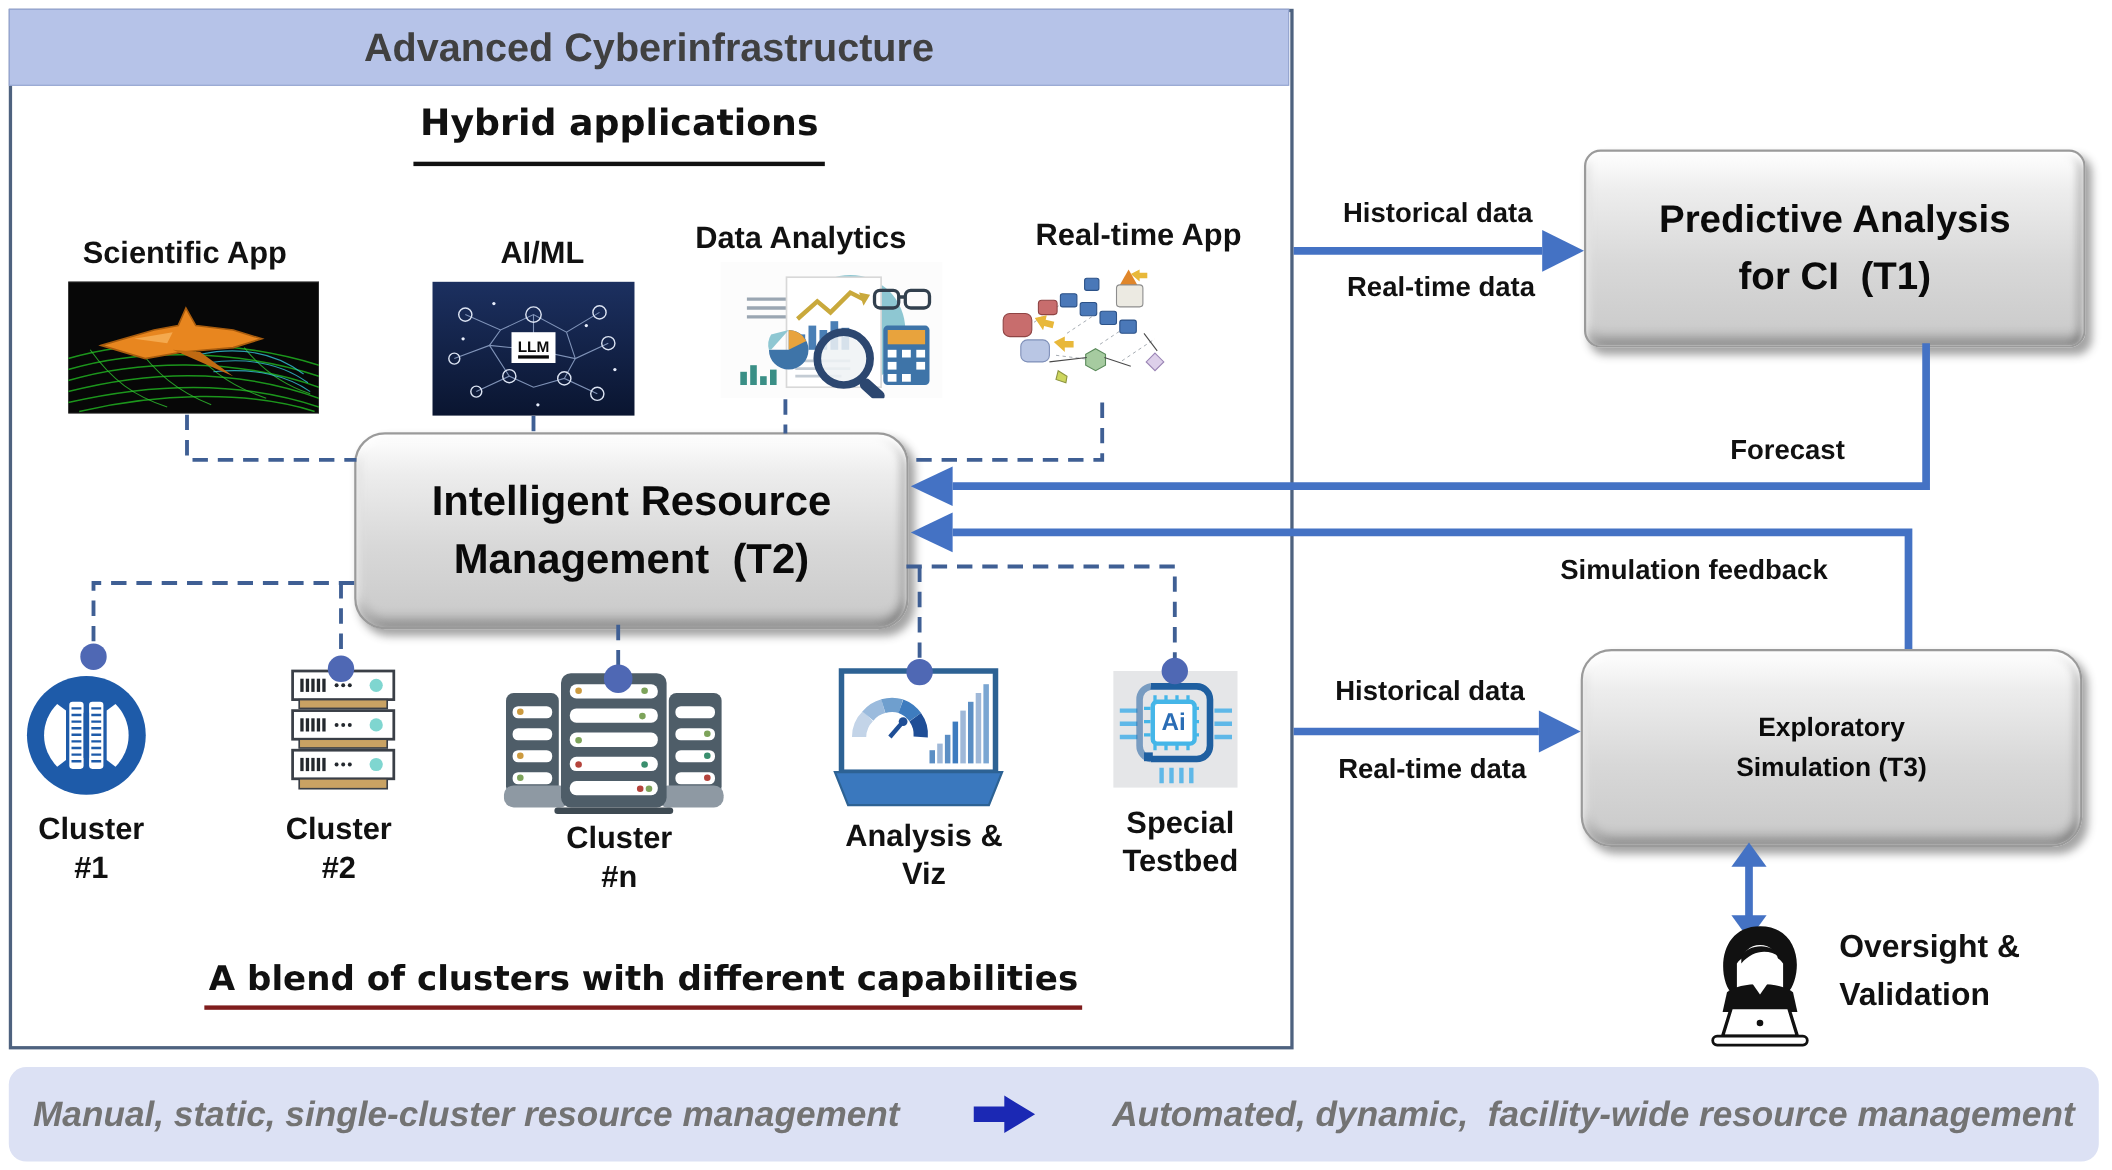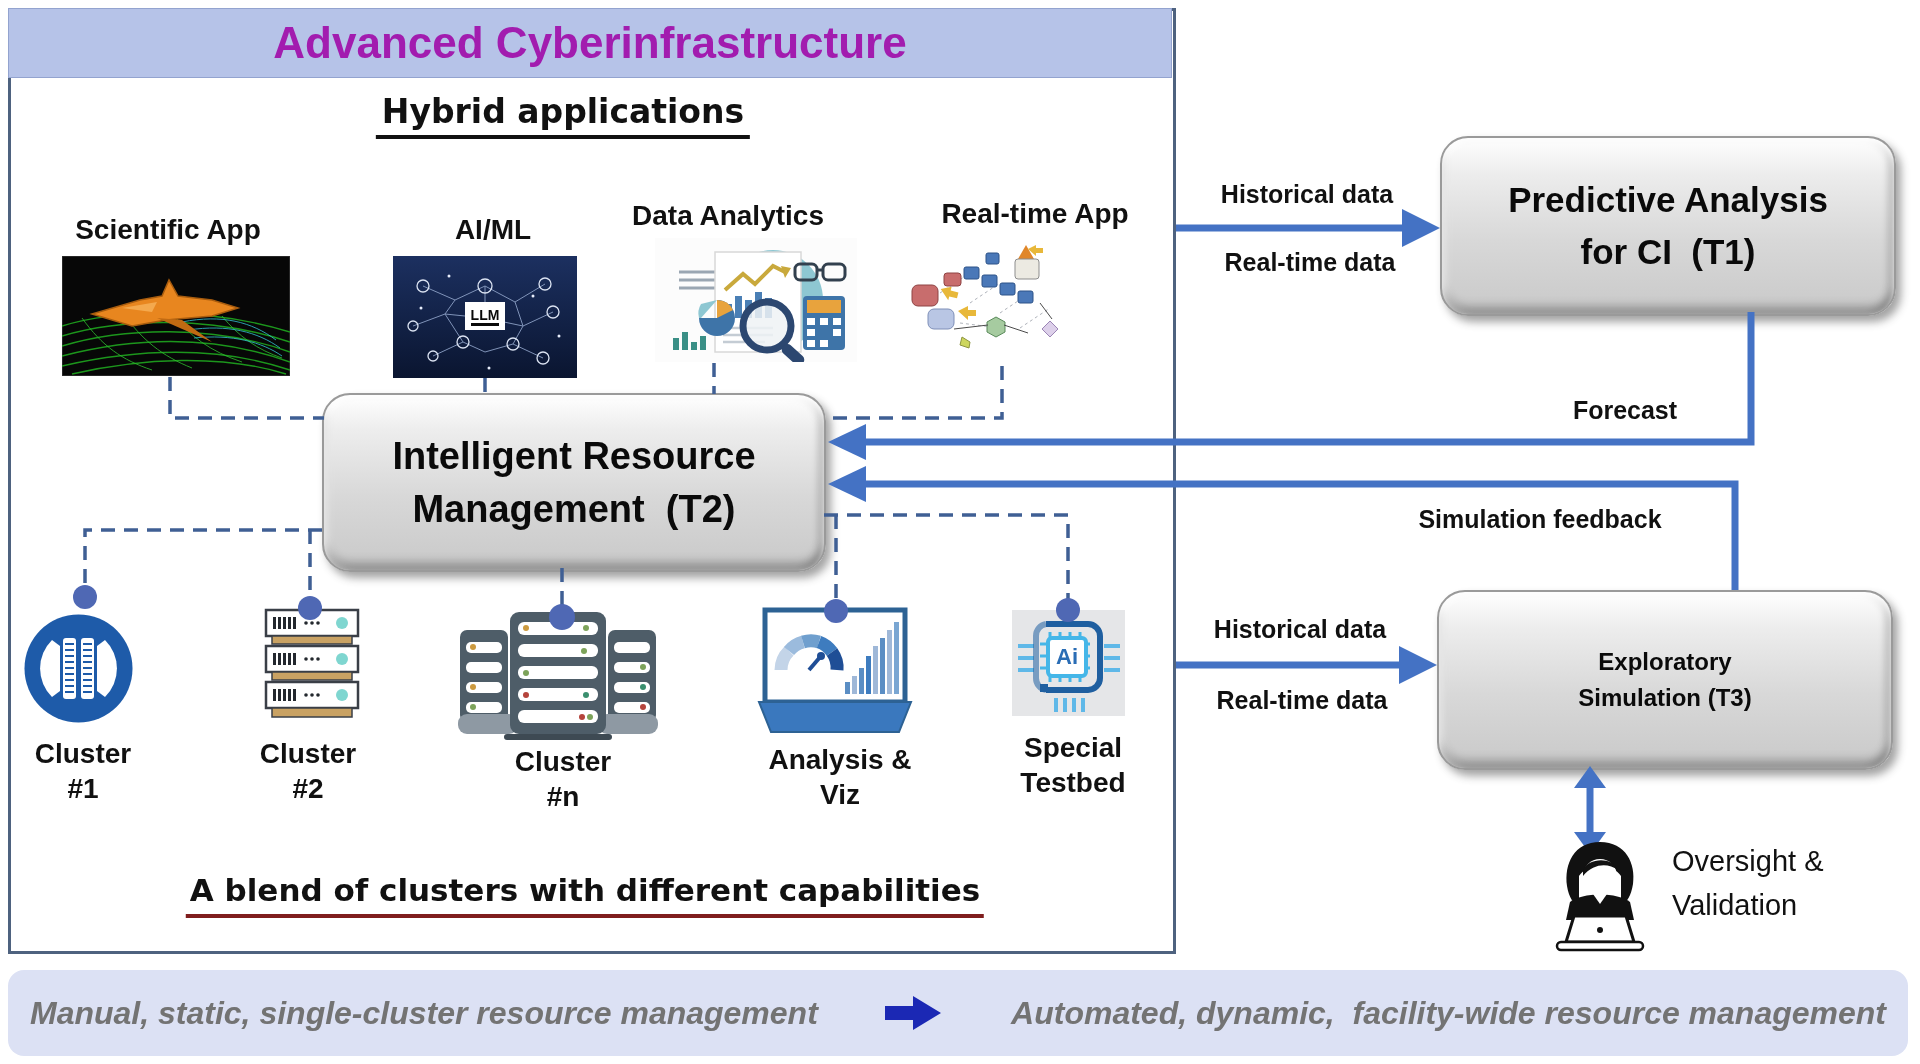--- a/index.html
+++ b/index.html
@@ -3,57 +3,57 @@
 <meta charset="utf-8">
 <style>
   html,body{margin:0;padding:0;background:#fff;}
   #stage{position:relative;width:1920px;height:1064px;background:#fff;overflow:hidden;
          font-family:"Liberation Sans",sans-serif;color:#111;}
   .abs{position:absolute;}
   
   #ci-box{left:8px;top:8px;width:1162px;height:940px;border:3px solid #4e627f;background:#fff;z-index:1;}
   #ci-header{left:8px;top:8px;width:1162px;height:68px;background:#b6c3e8;border:1px solid #93a3cf;
              display:flex;align-items:center;justify-content:center;z-index:2;}
-  #ci-header .t{font-size:44px;font-weight:700;color:#a21caf;}
+  #ci-header .t{font-size:36px;font-weight:700;color:#404040;}
   
   .hand{font-family:"DejaVu Sans",sans-serif;font-weight:600;}
   #subtitle{top:92px;left:563px;transform:translateX(-50%);font-size:33px;z-index:6;
-            border-bottom:4px solid #111;padding:0 6px 4px 6px;white-space:nowrap;}
+            border-bottom:4px solid #111;padding:0 6px 16px 6px;white-space:nowrap;}
   #blend-note{top:872px;left:585px;transform:translateX(-50%);font-size:31px;z-index:6;
               border-bottom:4px solid #7f1d1d;padding:0 4px 6px 4px;white-space:nowrap;}
   
   .lbl{font-size:28px;font-weight:600;text-align:center;line-height:1.25;z-index:6;white-space:nowrap;}
   .ctr{transform:translateX(-50%);}
   .flow-lbl{font-size:25px;font-weight:600;white-space:nowrap;z-index:6;transform:translate(-50%,-50%);}
   
   .gbox{border-radius:28px;z-index:4;
         background:linear-gradient(180deg,#ffffff 0%,#ededed 20%,#d8d8d8 58%,#c9c9c9 100%);
         border:2px solid #9a9a9a;
         box-shadow:5px 6px 8px rgba(50,50,50,.45),
                    inset 0 5px 7px #ffffff,
                    inset 0 -8px 10px rgba(0,0,0,.25),
                    inset 5px 0 7px rgba(255,255,255,.55),
                    inset -5px 0 9px rgba(0,0,0,.18);
         display:flex;flex-direction:column;align-items:center;justify-content:center;
         font-weight:700;color:#0a0a0a;text-align:center;}
   .gbox span{white-space:pre;display:block;}
   #t2-box{left:322px;top:393px;width:500px;height:175px;font-size:38px;line-height:1.38;}
-  #t1-box{left:1440px;top:136px;width:452px;height:176px;font-size:35px;line-height:1.5;}
+  #t1-box{left:1440px;top:136px;width:452px;height:176px;font-size:35px;line-height:1.5;border-radius:15px;}
   #t3-box{left:1437px;top:590px;width:452px;height:176px;font-size:24px;line-height:1.5;}
   
   .appimg{z-index:4;}
   
   #connectors{left:0;top:0;width:1920px;height:1064px;z-index:5;pointer-events:none;}
   
   #banner{left:8px;top:970px;width:1900px;height:86px;background:#dce1f4;border-radius:16px;
           display:flex;align-items:center;justify-content:space-between;padding:0 22px;
           box-sizing:border-box;z-index:6;}
   .banner-txt{font-size:32px;font-style:italic;font-weight:600;color:#737373;white-space:pre;}
   
-  #oversight-lbl{left:1672px;top:840px;font-size:29px;font-weight:400;line-height:1.5;z-index:6;}
+  #oversight-lbl{left:1672px;top:840px;font-size:29px;font-weight:700;line-height:1.5;z-index:6;}
 </style>
 </head>
 <body>
 
 <div id="stage">
 
   <div class="abs" id="ci-box"></div>
   <div class="abs" id="ci-header">
     <div class="t">Advanced Cyberinfrastructure</div>
   </div>

